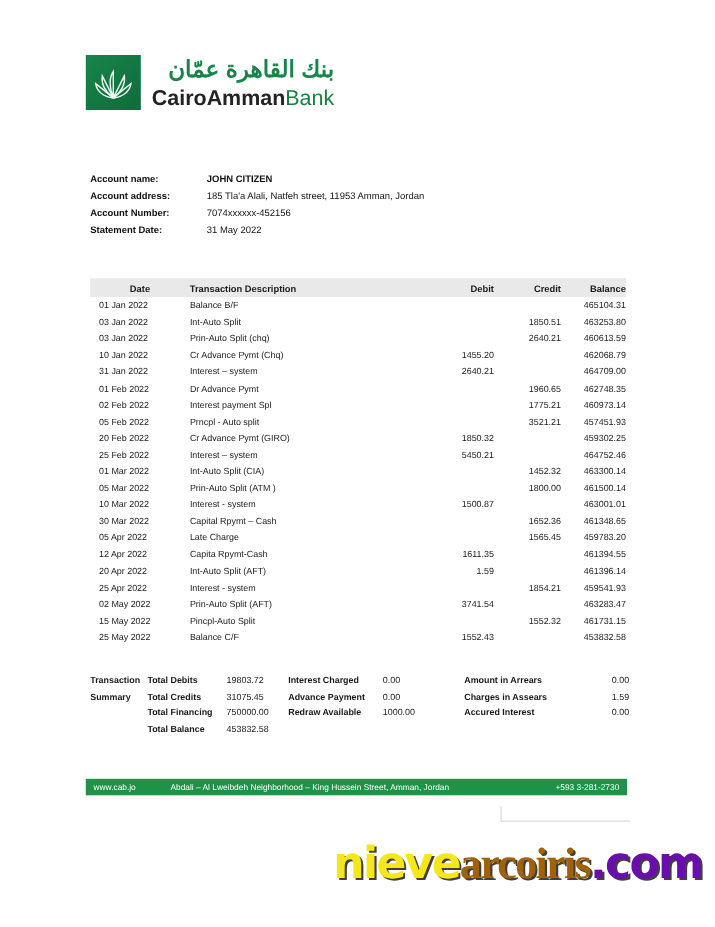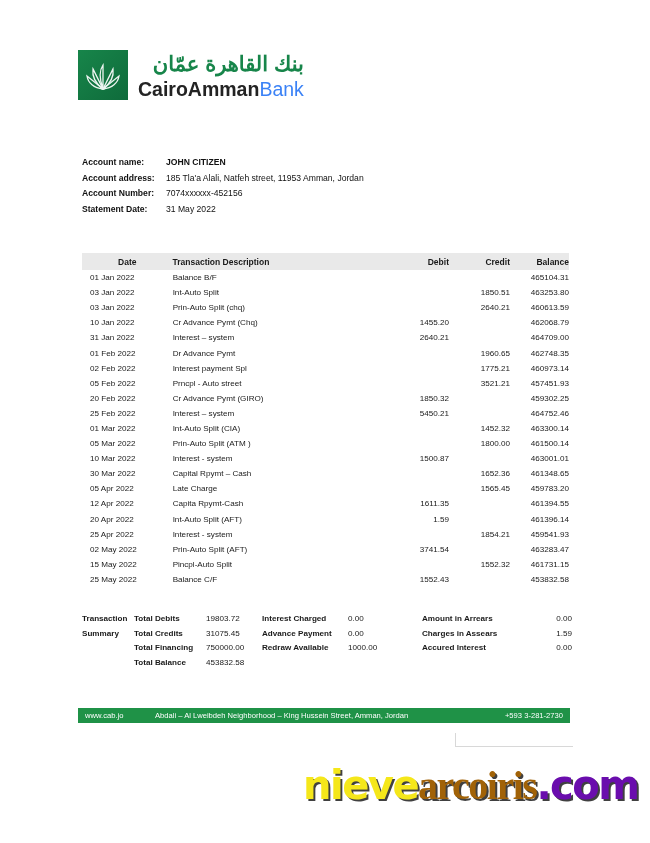--- a/index.html
+++ b/index.html
@@ -48,32 +48,32 @@
     font-weight: 600;
   }
   .logo-latin {
     font-size: 19.5px;
     line-height: 1.15;
     color: #2a2a2a;
     margin-top: 1px;
     white-space: nowrap;
   }
   .logo-latin .b1 { font-weight: 700; color: #232323; }
-  .logo-latin .b2 { font-weight: 400; color: #3b82f6; margin-top: 32px; }
+  .logo-latin .b2 { font-weight: 400; color: #15803d; margin-top: 32px; }
 
   
   .meta {
     position: absolute;
     left: 82px;
     top: 155px;
     font-size: 8.6px;
   }
   .meta-row { display: flex; line-height: 15.6px; }
   .meta-label { width: 84px; font-weight: 700; color: #111; }
-  .meta-value { color: #111; }
+  .meta-value { color: #111; margin-left: 22px; }
   .meta-value.bold { font-weight: 700; }
 
   
   .table {
     position: absolute;
     left: 82px;
     top: 253px;
     width: 487px;
     font-size: 8.1px;
   }
@@ -268,21 +268,21 @@
       </div>
       <div class="trow">
         <div class="c-date">02 Feb 2022</div>
         <div class="c-desc">Interest payment Spl</div>
         <div class="c-debit"></div>
         <div class="c-credit">1775.21</div>
         <div class="c-bal">460973.14</div>
       </div>
       <div class="trow">
         <div class="c-date">05 Feb 2022</div>
-        <div class="c-desc">Prncpl  - Auto street</div>
+        <div class="c-desc">Prncpl  - Auto split</div>
         <div class="c-debit"></div>
         <div class="c-credit">3521.21</div>
         <div class="c-bal">457451.93</div>
       </div>
       <div class="trow">
         <div class="c-date">20 Feb 2022</div>
         <div class="c-desc">Cr Advance Pymt (GIRO)</div>
         <div class="c-debit">1850.32</div>
         <div class="c-credit"></div>
         <div class="c-bal">459302.25</div>

